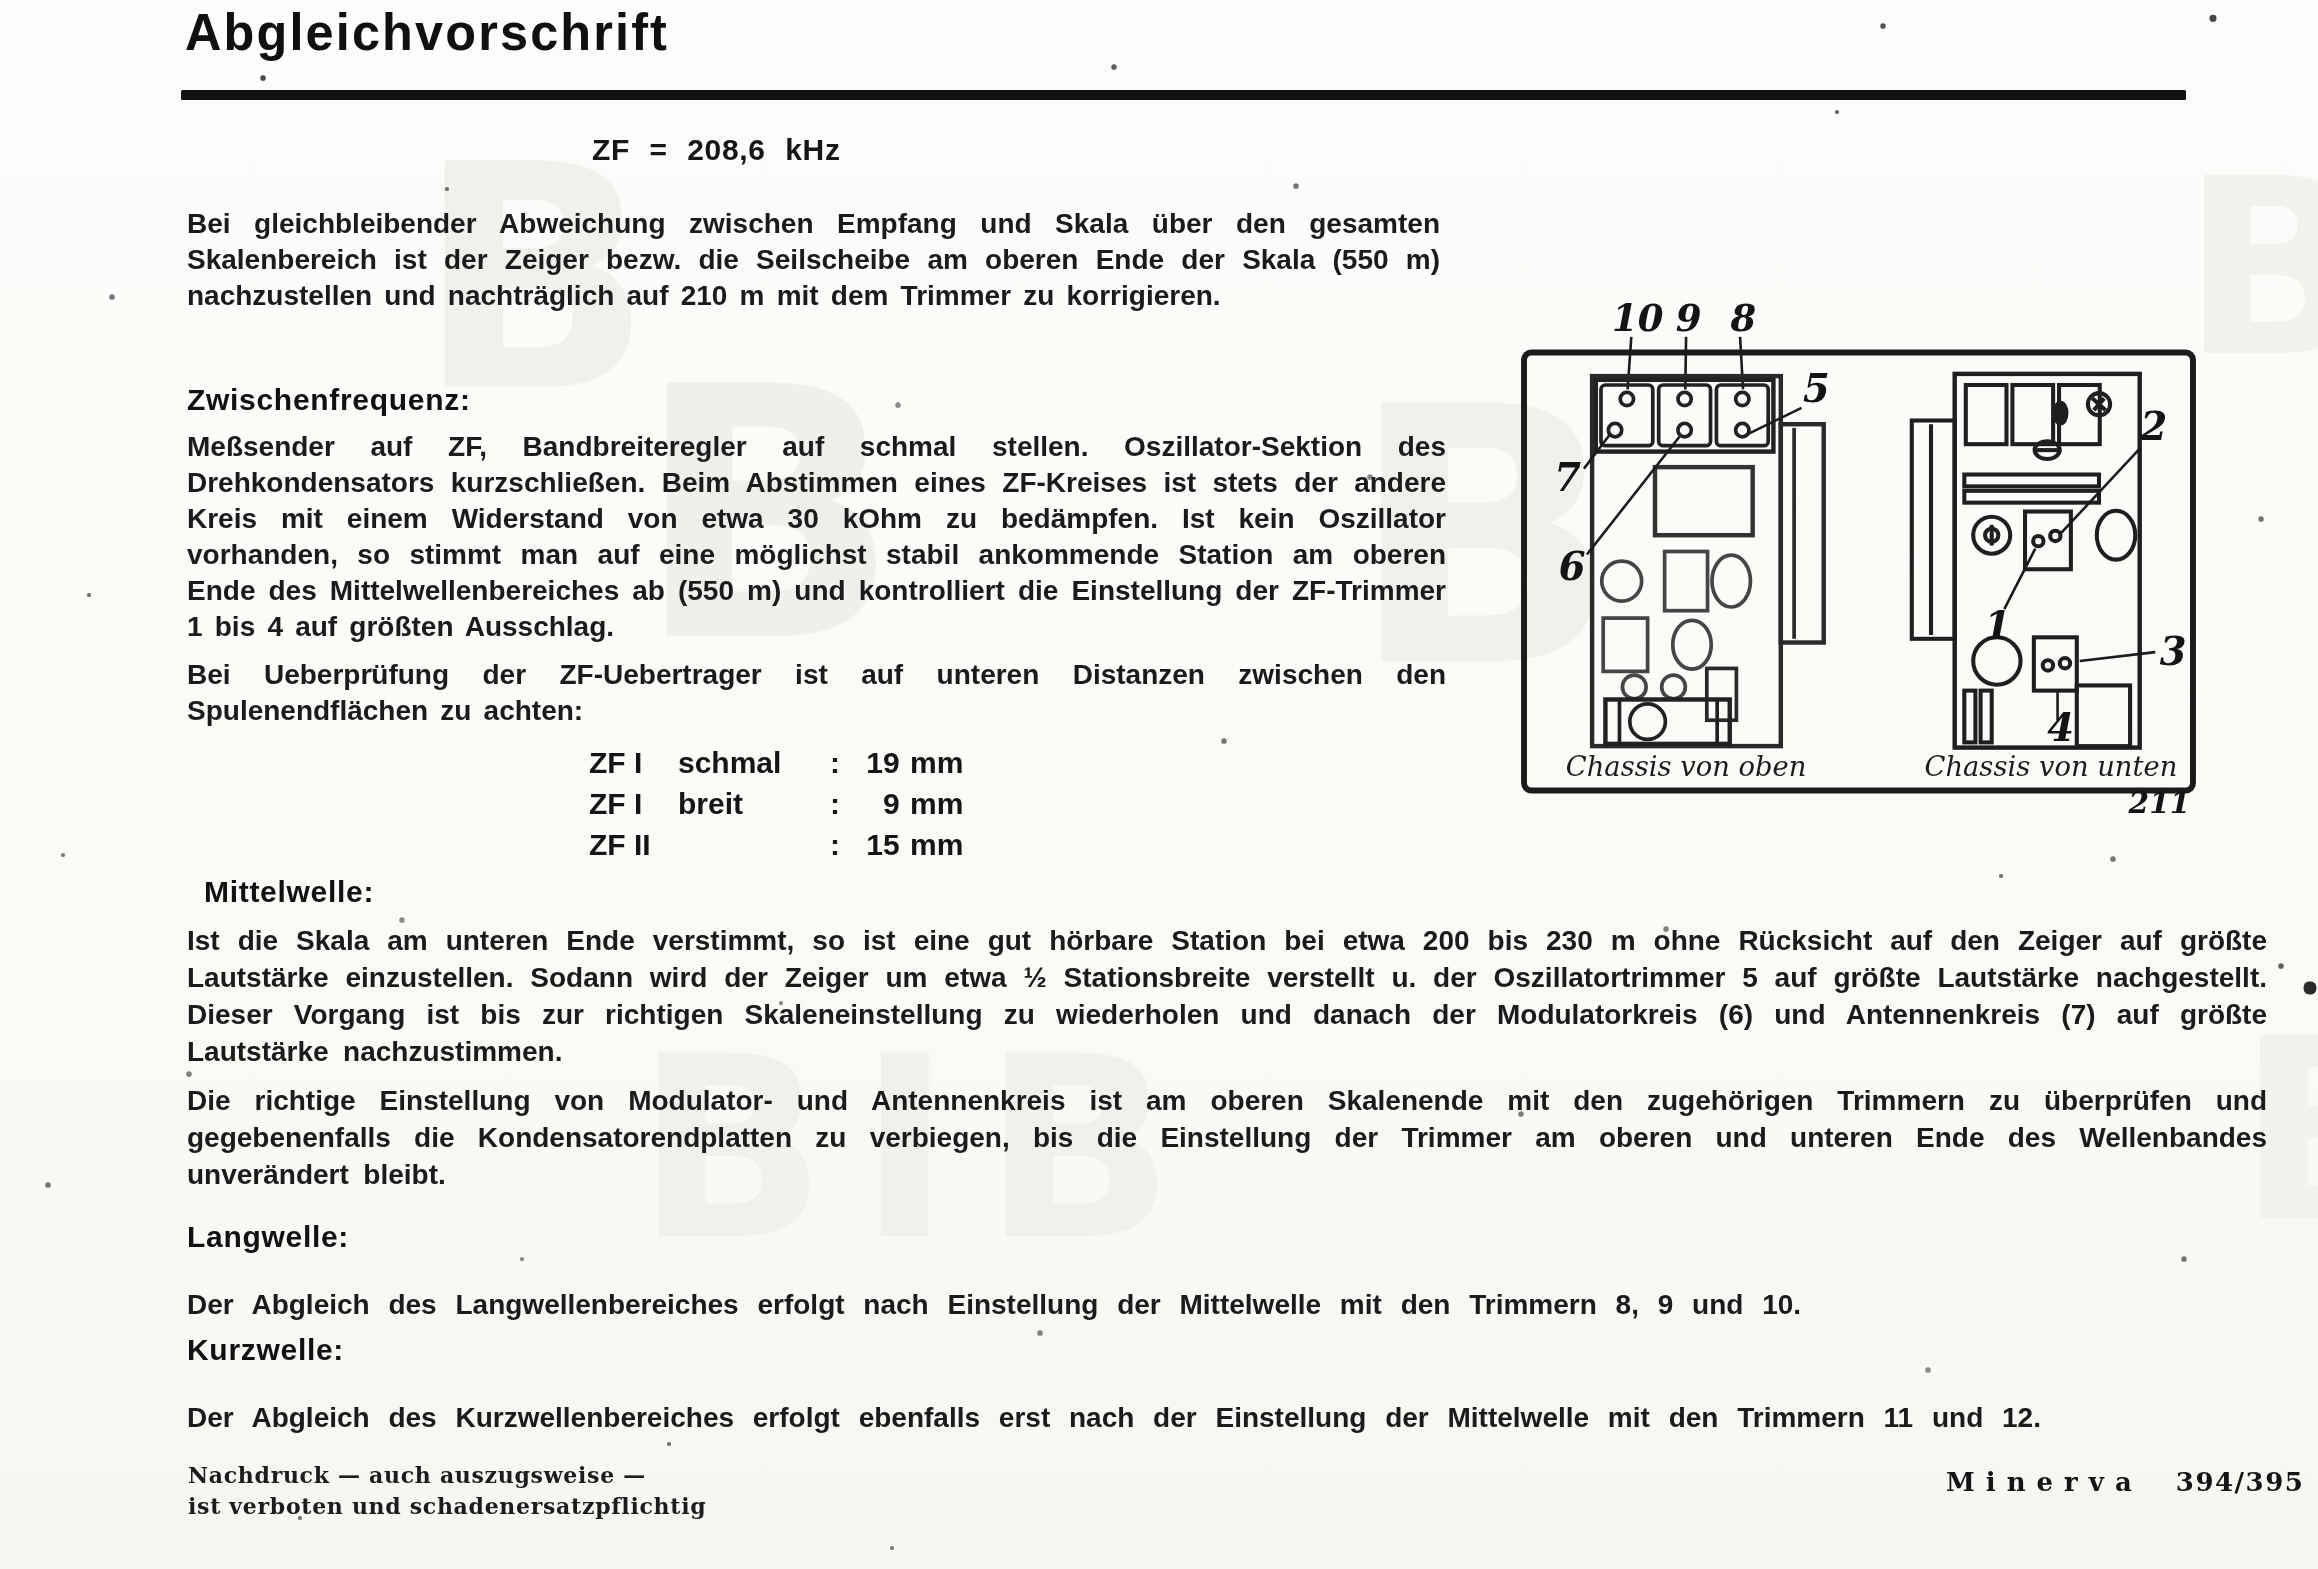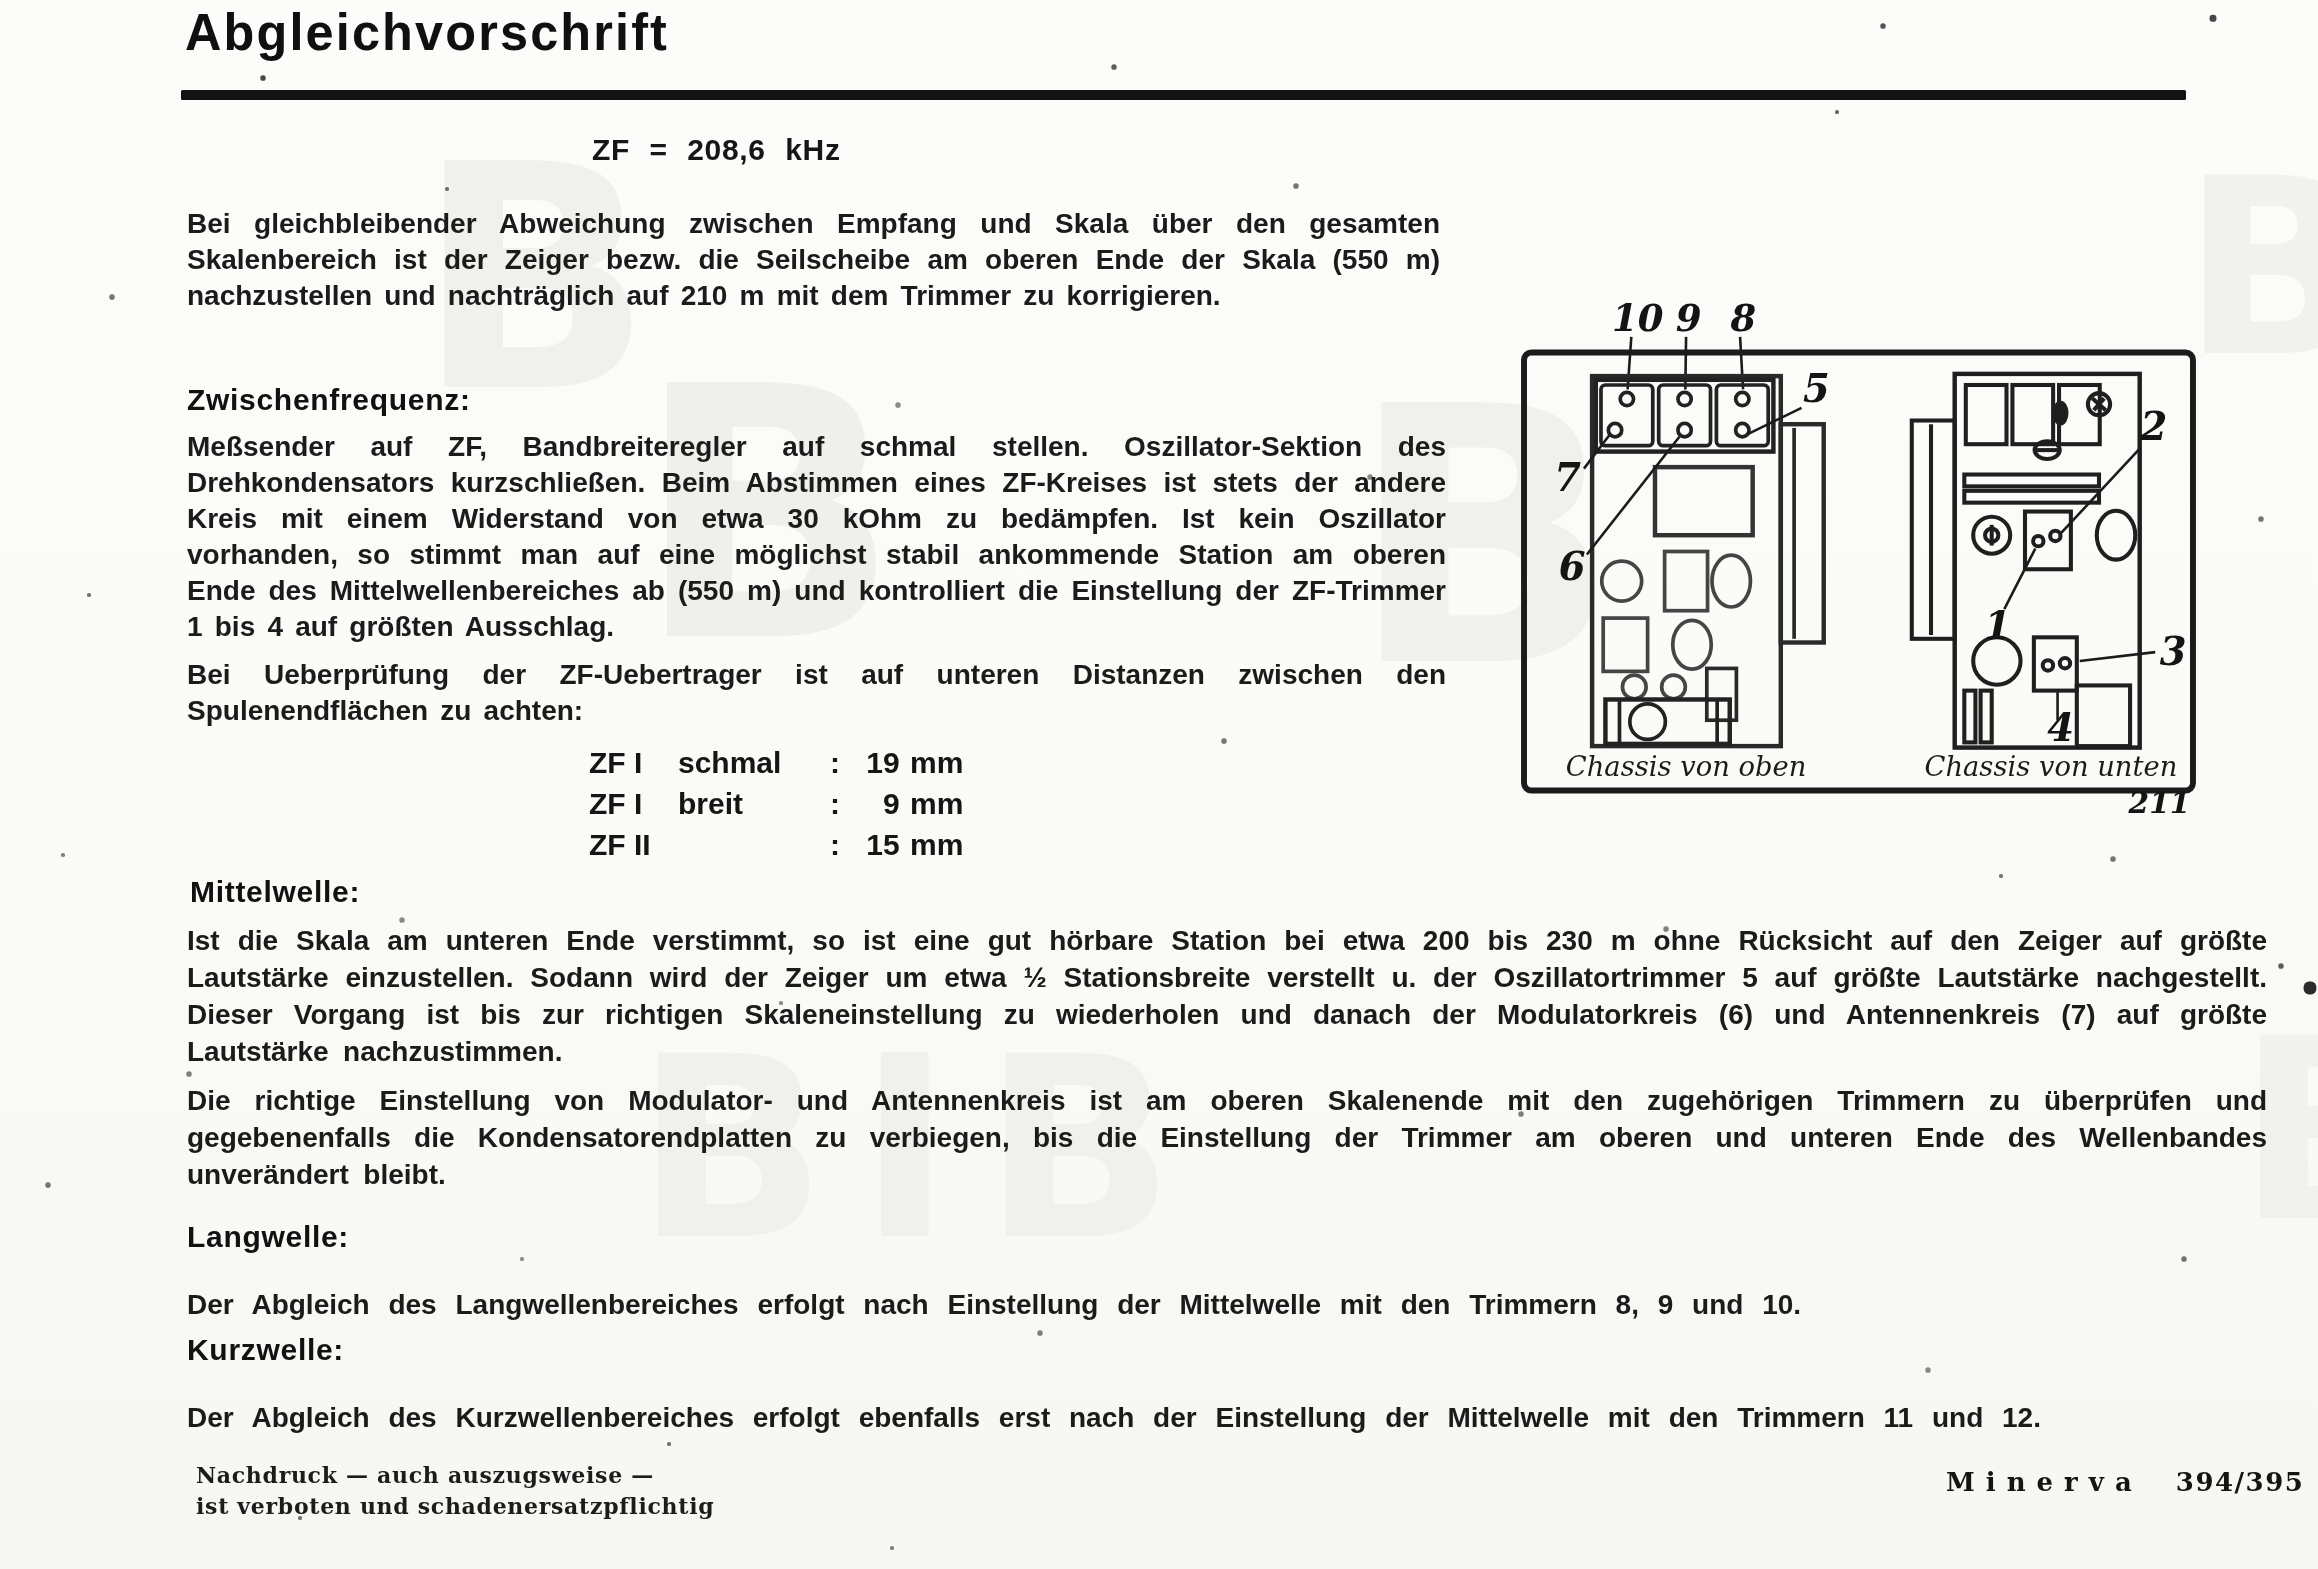--- a/index.html
+++ b/index.html
@@ -25,21 +25,21 @@
     font-size:28px; line-height:36px; font-weight:bold; color:#1b1b1b;
     text-align:justify; word-spacing:4.4px;
   }
   .para.wide { line-height:37px; word-spacing:6.7px; }
   .oneline { text-align:left; word-spacing:11px;margin-top:20px; }
   .zftable { left:589px; top:742px; font-size:30px; font-weight:bold; color:#151515; }
   .zfrow { display:grid; grid-template-columns:89px 152px 27px 53px 74px; line-height:41px; }
   .zfrow .val { text-align:right; padding-right:10.4px; }
   .footer-note {
     left:188px; top:1460px; font-family:"DejaVu Serif", serif; font-size:22px;
-    font-weight:bold; line-height:31px; color:#1c1c1c; letter-spacing:0.7px;margin-left:8px;
+    font-weight:bold; line-height:31px; color:#1c1c1c; letter-spacing:0.7px;
   }
   .footer-brand {
     left:1946px; top:1467px; font-family:"DejaVu Serif", serif; font-size:26px;
     font-weight:bold; color:#141414; white-space:nowrap;
   }
   .footer-brand .brand { letter-spacing:11px; }
   .footer-brand .model { letter-spacing:1.5px; margin-left:24px; }
   .figure-wrap { left:1507px; top:291px; width:703px; height:538px; }
   svg text { font-family:"DejaVu Serif", serif; }
   .specks {
@@ -108,21 +108,21 @@
     </div>
     <div class="zfrow">
       <span>ZF II</span>
       <span></span>
       <span>:</span>
       <span class="val">15</span>
       <span>mm</span>
     </div>
   </div>
 
-  <div class="abs z heading" style="left:190px; top:875px;">Mittelwelle:</div>
+  <div class="abs z heading" style="left:204px; top:875px;">Mittelwelle:</div>
   <div class="abs z para wide" style="left:187px; top:922px; width:2080px;">Ist die Skala am unteren Ende verstimmt, so ist eine gut hörbare Station bei etwa 200 bis 230 m ohne Rücksicht auf den Zeiger auf größte Lautstärke einzustellen. Sodann wird der Zeiger um etwa ½ Stationsbreite verstellt u. der Oszillatortrimmer 5 auf größte Lautstärke nachgestellt. Dieser Vorgang ist bis zur richtigen Skaleneinstellung zu wiederholen und danach der Modulatorkreis (6) und Antennenkreis (7) auf größte Lautstärke nachzustimmen.</div>
   <div class="abs z para wide" style="left:187px; top:1082px; width:2080px;">Die richtige Einstellung von Modulator- und Antennenkreis ist am oberen Skalenende mit den zugehörigen Trimmern zu überprüfen und gegebenenfalls die Kondensatorendplatten zu verbiegen, bis die Einstellung der Trimmer am oberen und unteren Ende des Wellenbandes unverändert bleibt.</div>
 
   <div class="abs z heading" style="left:187px; top:1220px;">Langwelle:</div>
   <div class="abs z para oneline" style="left:187px; top:1267px; width:2080px;">Der Abgleich des Langwellenbereiches erfolgt nach Einstellung der Mittelwelle mit den Trimmern 8, 9 und 10.</div>
 
   <div class="abs z heading" style="left:187px; top:1333px;">Kurzwelle:</div>
   <div class="abs z para oneline" style="left:187px; top:1380px; width:2080px;">Der Abgleich des Kurzwellenbereiches erfolgt ebenfalls erst nach der Einstellung der Mittelwelle mit den Trimmern 11 und 12.</div>
 
   <div class="abs z footer-note">

